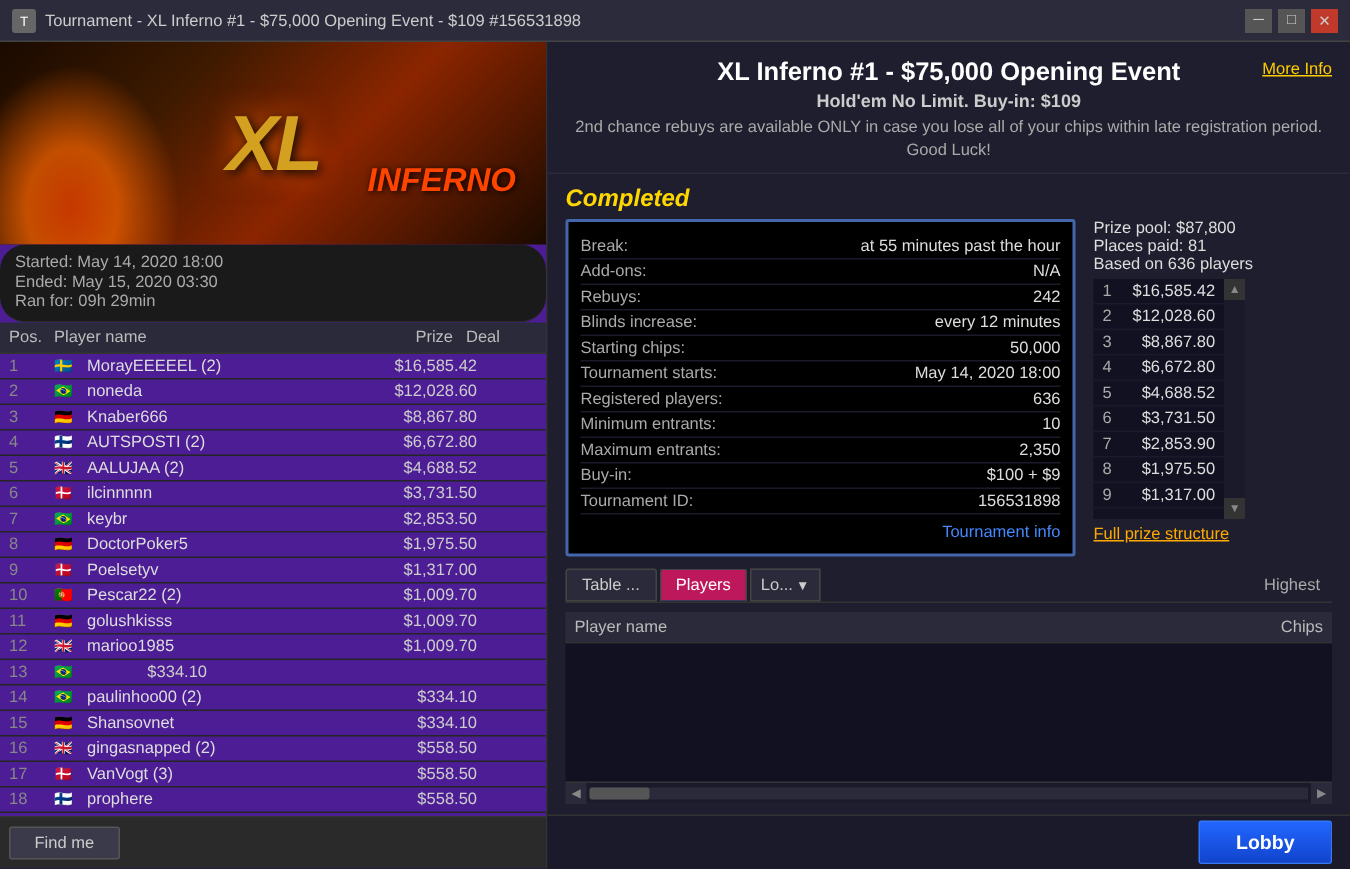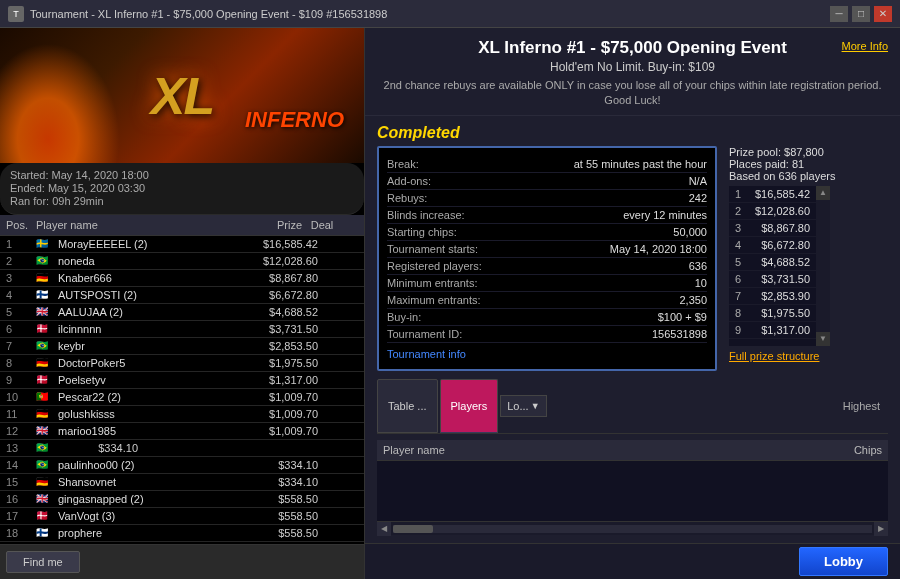--- a/index.html
+++ b/index.html
@@ -60,21 +60,21 @@
 
     
     .main-container {
       display: flex;
       height: calc(579px - 28px);
     }
 
     
     .left-panel {
       width: 365px;
-      background: #000000;
+      background: #4c1d95;
       display: flex;
       flex-direction: column;
       border-right: 1px solid #333;
     }
 
     .banner {
       height: 135px;
       background: linear-gradient(135deg, #1a0a00 0%, #3d1a00 30%, #8b2500 60%, #1a0a00 100%);
       position: relative;
       overflow: hidden;
@@ -198,21 +198,21 @@
     }
     .right-header h1 {
       font-size: 17px;
       font-weight: bold;
       color: #fff;
       margin-bottom: 2px;
     }
     .right-header h2 {
       font-size: 12px;
       color: #ccc;
-      font-weight: normal;
+      font-weight: bold;
       margin-bottom: 4px;
     }
     .right-header p {
       font-size: 11px;
       color: #aaa;
       line-height: 1.4;
     }
     .more-info-link {
       position: absolute;
       top: 12px;
@@ -305,21 +305,21 @@
     .tabs-bar {
       display: flex;
       align-items: center;
       border-bottom: 1px solid #333;
       margin-bottom: 6px;
     }
     .tab-btn {
       background: #2a2a3a;
       border: 1px solid #444;
       color: #ccc;
-      padding: 20px 10px;
+      padding: 4px 10px;
       font-size: 11px;
       cursor: pointer;
       margin-right: 2px;
       border-radius: 2px 2px 0 0;
     }
     .tab-btn.active {
       background: #be185d;
       color: #fff;
       border-bottom: 1px solid #3a3a5a;
     }
@@ -679,21 +679,21 @@
           <div class="info-row">
             <span class="info-label">Buy-in:</span>
             <span class="info-value">$100 + $9</span>
           </div>
           <div class="info-row">
             <span class="info-label">Tournament ID:</span>
             <span class="info-value">156531898</span>
           </div>
         <div class="tournament-info-link">
         </div>
-      <div style="margin-top: 2px;"><a href="#" style="color:#4488ff; font-size:11px; text-decoration:none;">Tournament info</a></div>
+      <div style="text-align: right; margin-top: 2px;"><a href="#" style="color:#4488ff; font-size:11px; text-decoration:none;">Tournament info</a></div>
         </div>
 
       <div class="prize-pool-box">
         <div class="prize-pool-header">
           <div>Prize pool: $87,800</div>
           <div>Places paid: 81</div>
           <div>Based on 636 players</div>
         </div>
         <div class="prize-box-wrapper">
           <div class="prize-list" id="prize-list">

